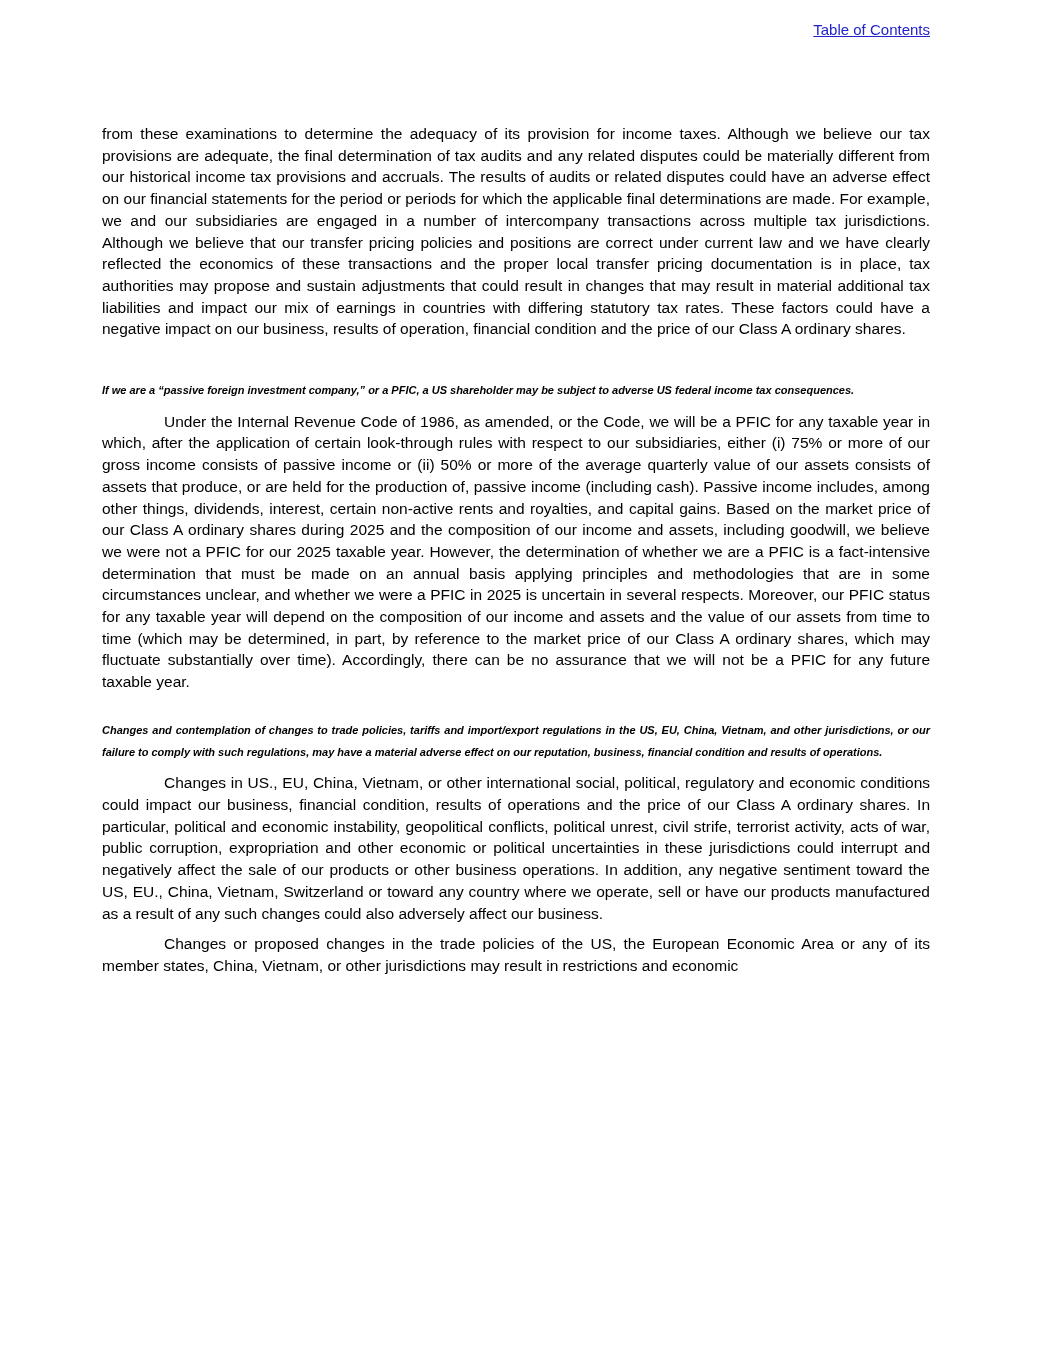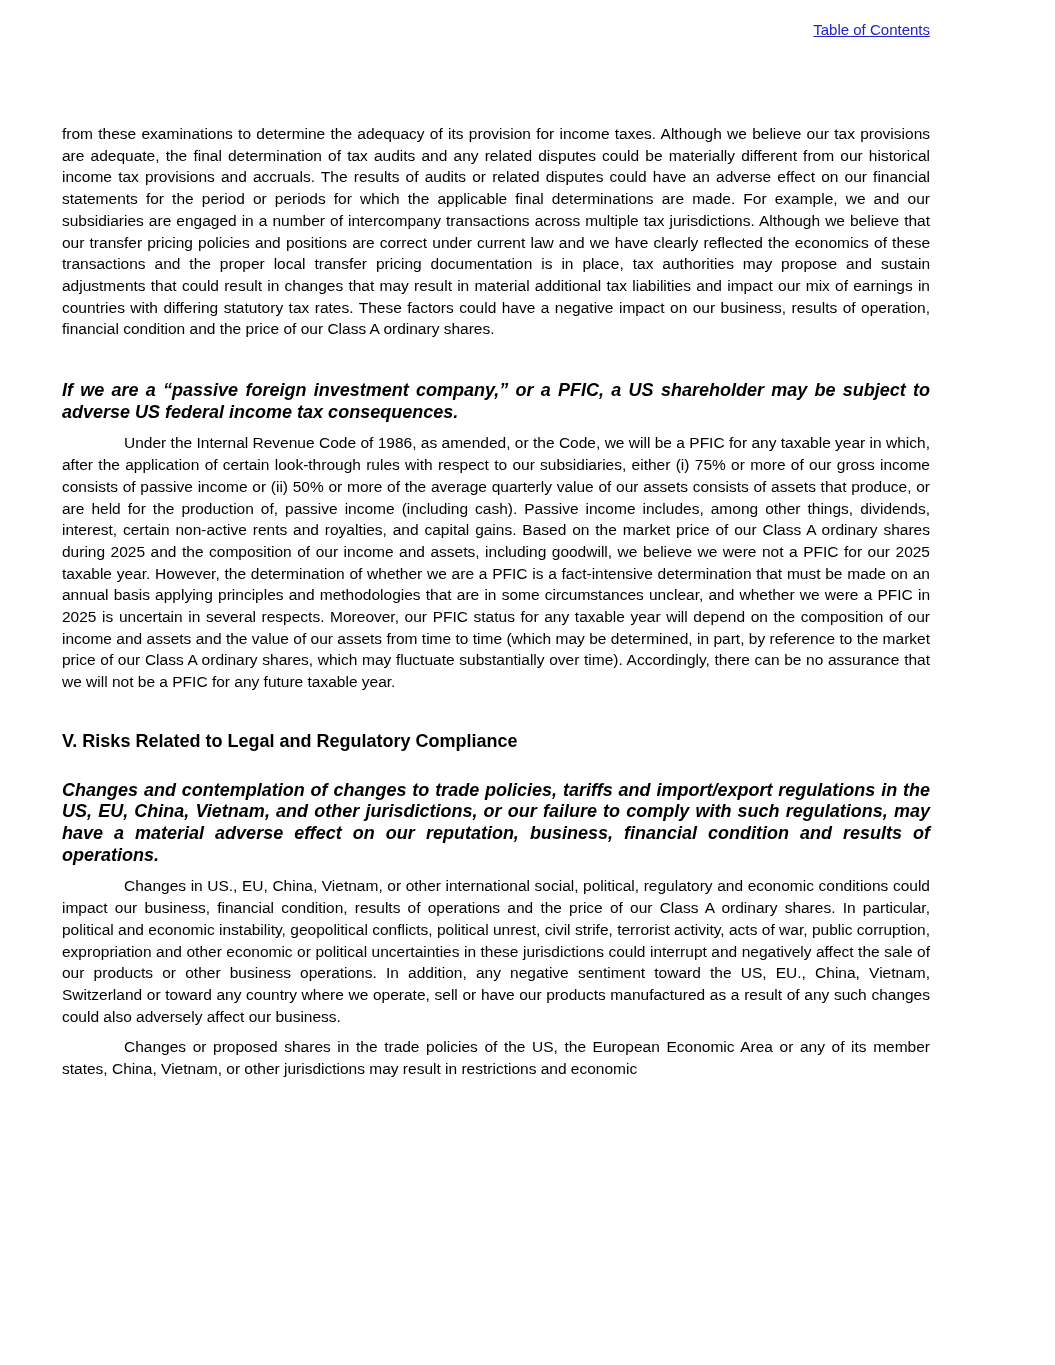--- a/index.html
+++ b/index.html
@@ -8,21 +8,21 @@
     background: #ffffff;
   }
   .page {
     position: relative;
     width: 1055px;
     height: 1365px;
     background: #ffffff;
     font-family: "Liberation Sans", "DejaVu Sans", sans-serif;
     color: #000000;
     box-sizing: border-box;
-    padding: 20px 125px 0 62px;
+    padding: 20px 125px 0 102px;
     overflow: hidden;
   }
   .doc-header {
     text-align: right;
     font-size: 15px;
     line-height: 19px;
   }
   .doc-header a {
     color: #2222CC;
     text-decoration: underline;
@@ -42,21 +42,21 @@
     text-indent: 62px;
   }
   .mt-first   { margin-top: 84px !important; }
   .mt-big     { margin-top: 40px !important; }
   .mt-head    { margin-top: 38px !important; }
   .mt-head2   { margin-top: 31px !important; }
   .mt-head3   { margin-top: 27px !important; }
   .mt-small   { margin-top: 9px !important; }
   h3.heading {
     margin: 0;
-    font-size: 18px;
+    font-size: 11px;
     line-height: 21.7px;
     font-weight: bold;
     text-align: left;
   }
   h3.heading.italic {
     font-style: italic;
     text-align: justify;
   }
 </style>
 </head>
@@ -70,23 +70,22 @@
 
   <div class="body-text">
 
     <p class="para mt-first">from these examinations to determine the adequacy of its provision for income taxes. Although we believe our tax provisions are adequate, the final determination of tax audits and any related disputes could be materially different from our historical income tax provisions and accruals. The results of audits or related disputes could have an adverse effect on our financial statements for the period or periods for which the applicable final determinations are made. For example, we and our subsidiaries are engaged in a number of intercompany transactions across multiple tax jurisdictions. Although we believe that our transfer pricing policies and positions are correct under current law and we have clearly reflected the economics of these transactions and the proper local transfer pricing documentation is in place, tax authorities may propose and sustain adjustments that could result in changes that may result in material additional tax liabilities and impact our mix of earnings in countries with differing statutory tax rates. These factors could have a negative impact on our business, results of operation, financial condition and the price of our Class A ordinary shares.</p>
 
     <h3 class="heading italic mt-big">If we are a “passive foreign investment company,” or a PFIC, a US shareholder may be subject to adverse US federal income tax consequences.</h3>
 
     <p class="para indent mt-small">Under the Internal Revenue Code of 1986, as amended, or the Code, we will be a PFIC for any taxable year in which, after the application of certain look-through rules with respect to our subsidiaries, either (i) 75% or more of our gross income consists of passive income or (ii) 50% or more of the average quarterly value of our assets consists of assets that produce, or are held for the production of, passive income (including cash). Passive income includes, among other things, dividends, interest, certain non-active rents and royalties, and capital gains. Based on the market price of our Class A ordinary shares during 2025 and the composition of our income and assets, including goodwill, we believe we were not a PFIC for our 2025 taxable year. However, the determination of whether we are a PFIC is a fact-intensive determination that must be made on an annual basis applying principles and methodologies that are in some circumstances unclear, and whether we were a PFIC in 2025 is uncertain in several respects. Moreover, our PFIC status for any taxable year will depend on the composition of our income and assets and the value of our assets from time to time (which may be determined, in part, by reference to the market price of our Class A ordinary shares, which may fluctuate substantially over time). Accordingly, there can be no assurance that we will not be a PFIC for any future taxable year.</p>
 
 
-    <h3 class="heading mt-head">V. Risks Related to Legal and Regulatory Compliance</h3>
 
 
     <h3 class="heading italic mt-head3">Changes and contemplation of changes to trade policies, tariffs and import/export regulations in the US, EU, China, Vietnam, and other jurisdictions, or our failure to comply with such regulations, may have a material adverse effect on our reputation, business, financial condition and results of operations.</h3>
 
     <p class="para indent mt-small">Changes in US., EU, China, Vietnam, or other international social, political, regulatory and economic conditions could impact our business, financial condition, results of operations and the price of our Class A ordinary shares. In particular, political and economic instability, geopolitical conflicts, political unrest, civil strife, terrorist activity, acts of war, public corruption, expropriation and other economic or political uncertainties in these jurisdictions could interrupt and negatively affect the sale of our products or other business operations. In addition, any negative sentiment toward the US, EU., China, Vietnam, Switzerland or toward any country where we operate, sell or have our products manufactured as a result of any such changes could also adversely affect our business.</p>
 
-    <p class="para indent mt-small">Changes or proposed shares in the trade policies of the US, the European Economic Area or any of its member states, China, Vietnam, or other jurisdictions may result in restrictions and economic</p>
+    <p class="para indent mt-small">Changes or proposed changes in the trade policies of the US, the European Economic Area or any of its member states, China, Vietnam, or other jurisdictions may result in restrictions and economic</p>
 
   </div>
 </div>
 
 </body></html>

